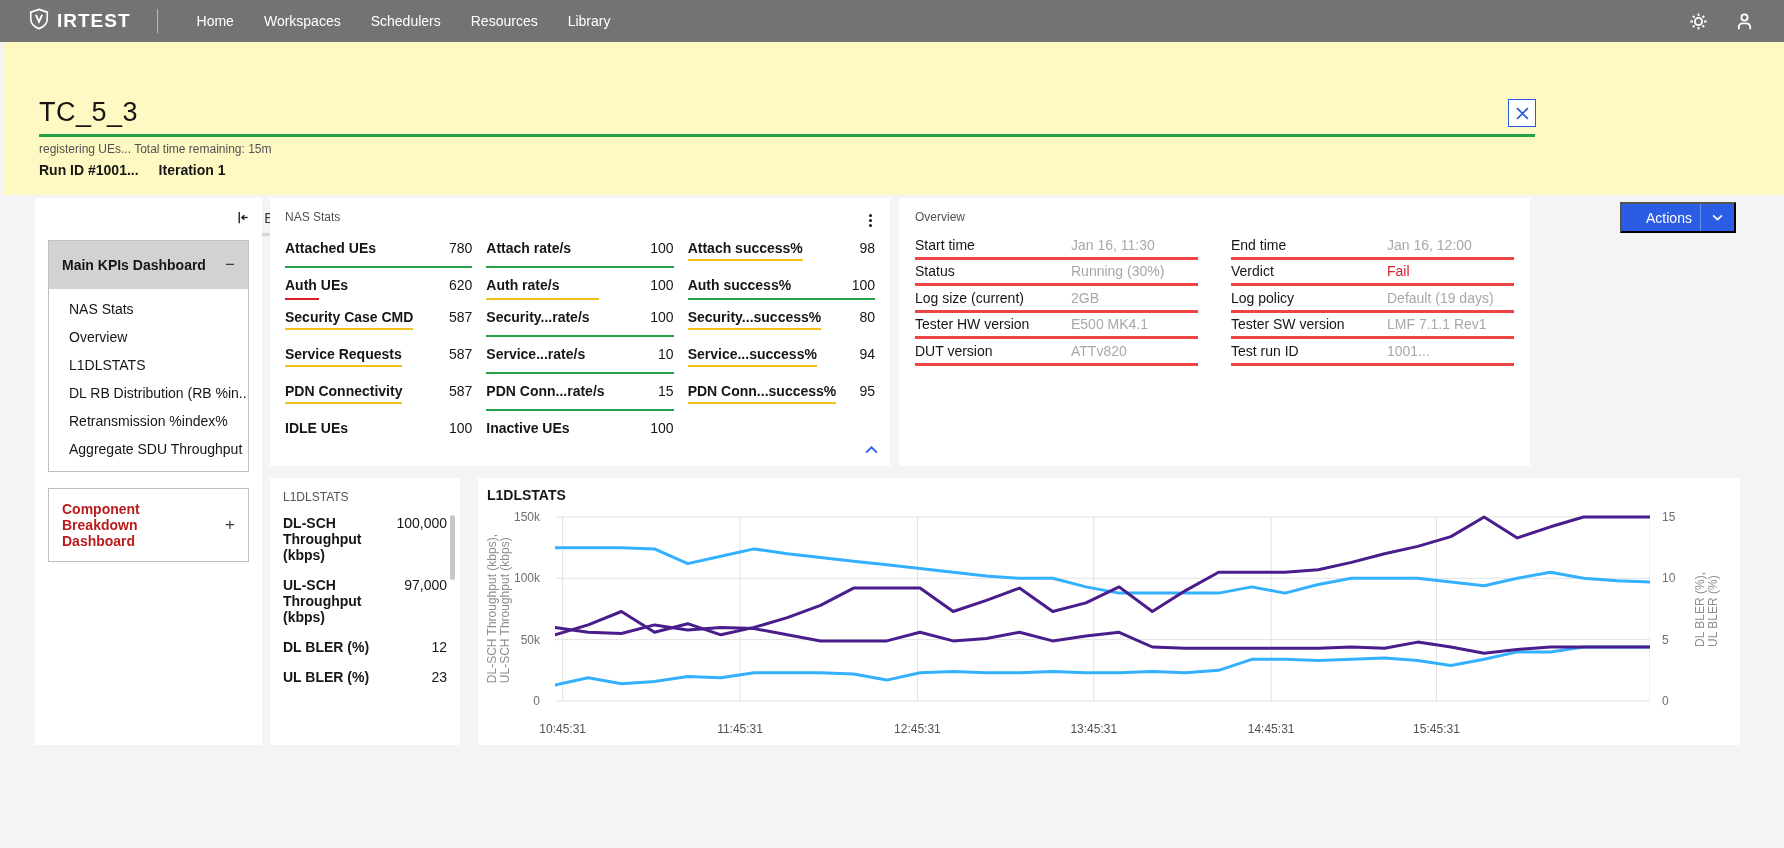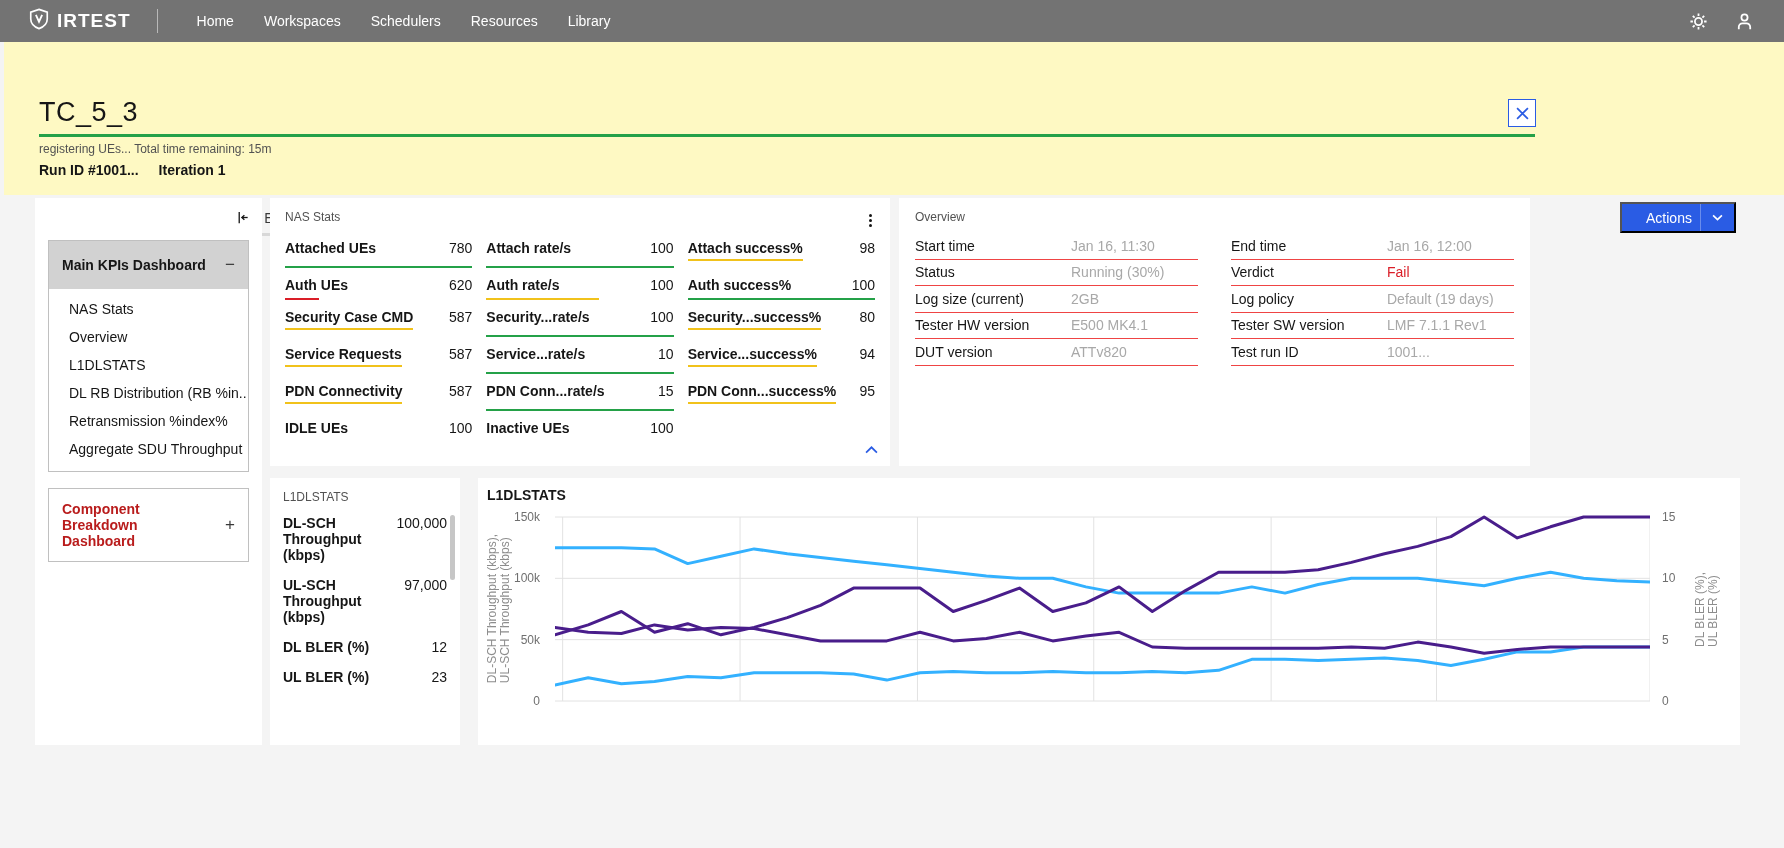--- a/index.html
+++ b/index.html
@@ -73,21 +73,21 @@
   .stat .val { font-size:14px; }
   .stat.u-full-green { border-bottom-color:#24a148; }
   .stat .lbl.u-yellow { border-bottom:2px solid #f1c21b; padding-bottom:3px; }
   .stat .bar { position:absolute; left:0; bottom:-2px; height:2px; }
   .nas-collapse { position:absolute; right:12px; bottom:8px; cursor:pointer; }
 
   
   #overview-card { left:899px; top:198px; width:631px; height:268px; padding:12px 16px; }
   .ov-cols { margin-top:9px; display:grid; grid-template-columns:1fr 1fr; column-gap:33px; }
   .ov-row { display:grid; grid-template-columns:156px 1fr; align-items:center; height:26.5px;
-    border-bottom:1px solid #ef4444; font-size:14px; }
+    border-bottom:3px solid #ef4444; font-size:14px; }
   .ov-label { color:#161616; }
   .ov-value { color:#a8a8a8; }
   .ov-value.fail { color:#da1e28; }
 
   
   #l1dl-card { left:270px; top:478px; width:190px; height:267px; padding:12px 13px; }
   .l1-rows { margin-top:11px; }
   .l1-row { display:flex; justify-content:space-between; margin-bottom:14px; font-size:14px; }
   .l1-row .lbl { font-weight:bold; width:96px; line-height:16px; }
   .l1-row .val { text-align:right; }
@@ -401,13 +401,21 @@
       <span style="top: 56.3333px;">10</span>
       <span style="top: 117.667px;">5</span>
       <span style="top: 179px;">0</span>
     </div>
   <div class="vlabel" id="vlabel-right">
       <div class="rot" id="vlabel-right-rot">
         <span style="display: block;">DL BLER (%),</span>
         <span style="display: block;">UL BLER (%)</span>
       </div>
     </div>
+  <div class="xlabels" id="xlabels">
+      <span style="left: 0.7%;">10:45:31</span>
+      <span style="left: 16.9%;">11:45:31</span>
+      <span style="left: 33.1%;">12:45:31</span>
+      <span style="left: 49.2%;">13:45:31</span>
+      <span style="left: 65.4%;">14:45:31</span>
+      <span style="left: 80.5%;">15:45:31</span>
+    </div>
 </section>
 
 </body></html>

